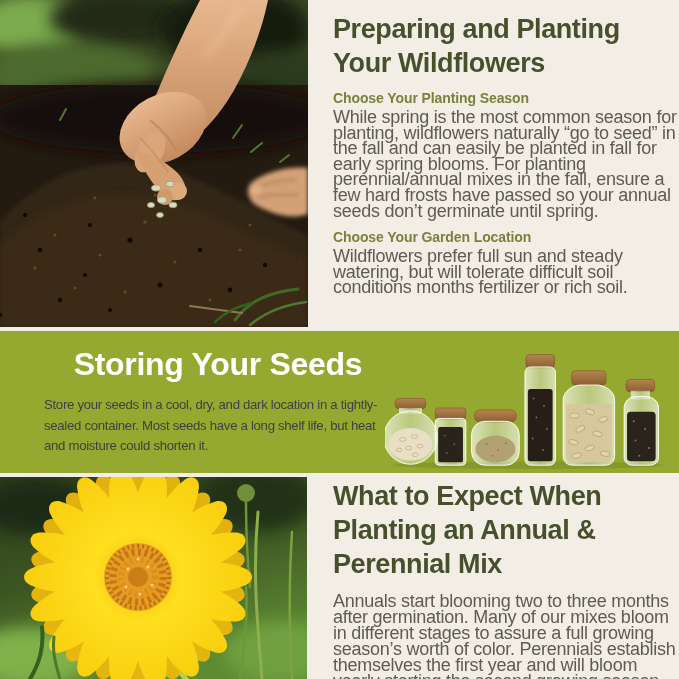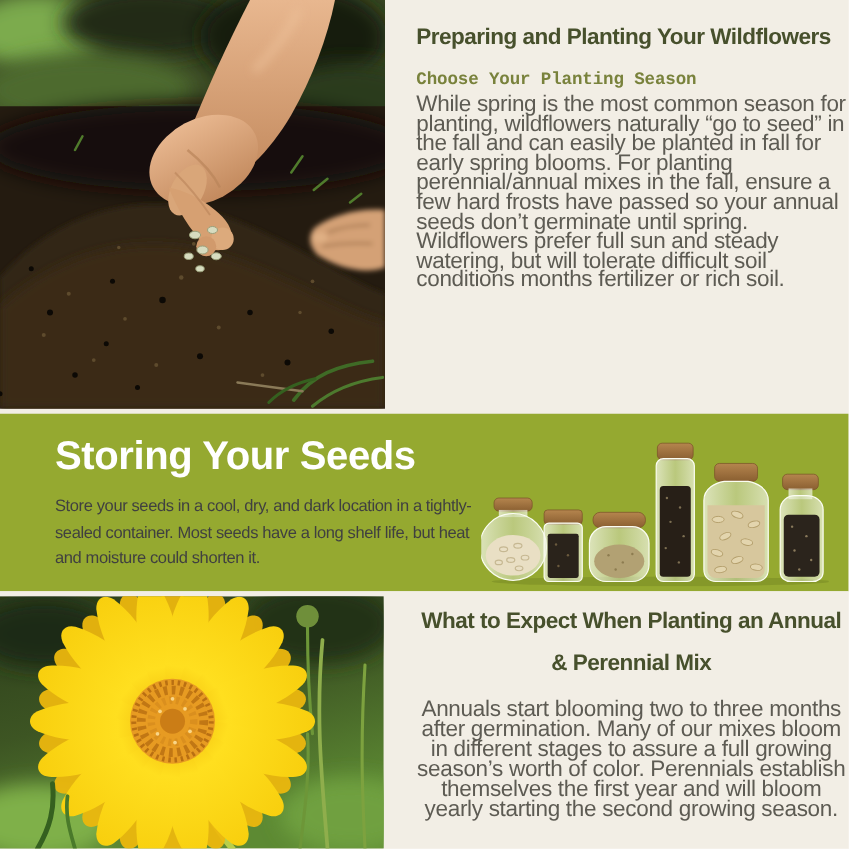--- a/index.html
+++ b/index.html
@@ -5,45 +5,45 @@
   html,body{margin:0;padding:0;}
   .page{
     position:relative;width:679px;height:679px;overflow:hidden;
     background:#f2eee5;font-family:"Liberation Sans", sans-serif;
   }
   
   .section-top{position:absolute;left:0;top:0;width:679px;height:331px;background:#f2eee5;}
   .photo-top{position:absolute;left:0;top:0;width:308px;height:327px;display:block;}
   .top-content{position:absolute;left:333px;top:12px;width:344px;}
   .big-title{
-    font-size:18px;line-height:34px;font-weight:700;color:#47502c;
+    font-size:27px;line-height:34px;font-weight:700;color:#47502c;
     letter-spacing:-0.4px;margin:0 0 8px 0;
   }
   .subhead{
     font-size:14px;line-height:17px;font-weight:700;color:#79823c;
-    margin:10px 0 3px 0;letter-spacing:-0.1px;font-family:Liberation Mono, monospace;
+    margin:10px 0 3px 0;letter-spacing:-0.1px;
   }
   .body-text{
     font-size:18px;line-height:15.6px;color:#5d5b53;margin:0;
     letter-spacing:-0.25px;
   }
   
   .band{position:absolute;left:0;top:331px;width:679px;height:142px;background:#95a930;}
   .band-text{position:absolute;left:44px;top:14px;width:348px;}
   .band-title{
     font-size:32px;line-height:38px;font-weight:700;color:#ffffff;
-    margin:0 0 12px 0;letter-spacing:-0.3px;
+    margin:0 0 12px 0;letter-spacing:-0.3px;text-align:center;
   }
   .band-body{
     font-size:13.2px;line-height:20.5px;color:#404040;margin:0;
     letter-spacing:-0.3px;
   }
   .jars{position:absolute;right:16px;bottom:4px;width:278px;height:124px;display:block;}
   
-  .section-bottom{position:absolute;left:0;top:473px;width:679px;height:206px;background:#f2eee5;text-align:center;}
+  .section-bottom{position:absolute;left:0;top:473px;width:679px;height:206px;background:#f2eee5;}
   .photo-bottom{position:absolute;left:0;top:4px;width:307px;height:202px;display:block;}
   .bottom-content{position:absolute;left:333px;top:6px;width:344px;}
   .bottom-content .body-text{margin-top:13px;font-size:18px;line-height:15.9px;}
 </style>
 </head>
 <body>
 
 <div class="page">
 
   <div class="section-top">
@@ -148,20 +148,21 @@
 
     <div class="top-content">
       <h1 class="big-title">Preparing and Planting Your Wildflowers</h1>
 
       <div>
         <h3 class="subhead">Choose Your Planting Season</h3>
         <p class="body-text">While spring is the most common season for planting, wildflowers naturally “go to seed” in the fall and can easily be planted in fall for early spring blooms. For planting perennial/annual mixes in the fall, ensure a few hard frosts have passed so your annual seeds don’t germinate until spring.</p>
       </div>
 
       <div>
+        <h3 class="subhead">Choose Your Garden Location</h3>
         <p class="body-text">Wildflowers prefer full sun and steady watering, but will tolerate difficult soil conditions months fertilizer or rich soil.</p>
       </div>
 
     </div>
   </div>
 
   <div class="band">
     <div class="band-text">
       <h2 class="band-title">Storing Your Seeds</h2>
       <p class="band-body">Store your seeds in a cool, dry, and dark location in a tightly-sealed container. Most seeds have a long shelf life, but heat and moisture could shorten it.</p>

